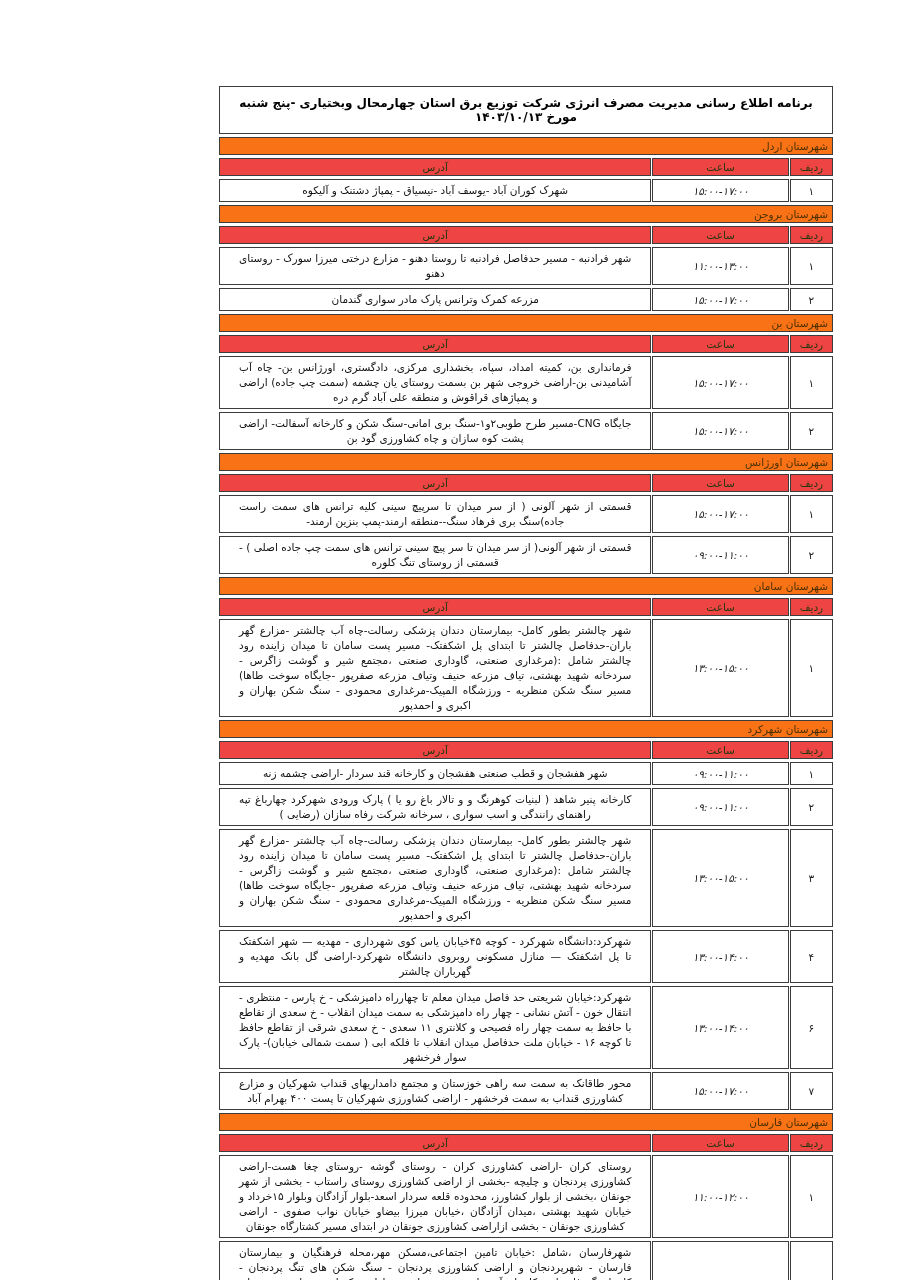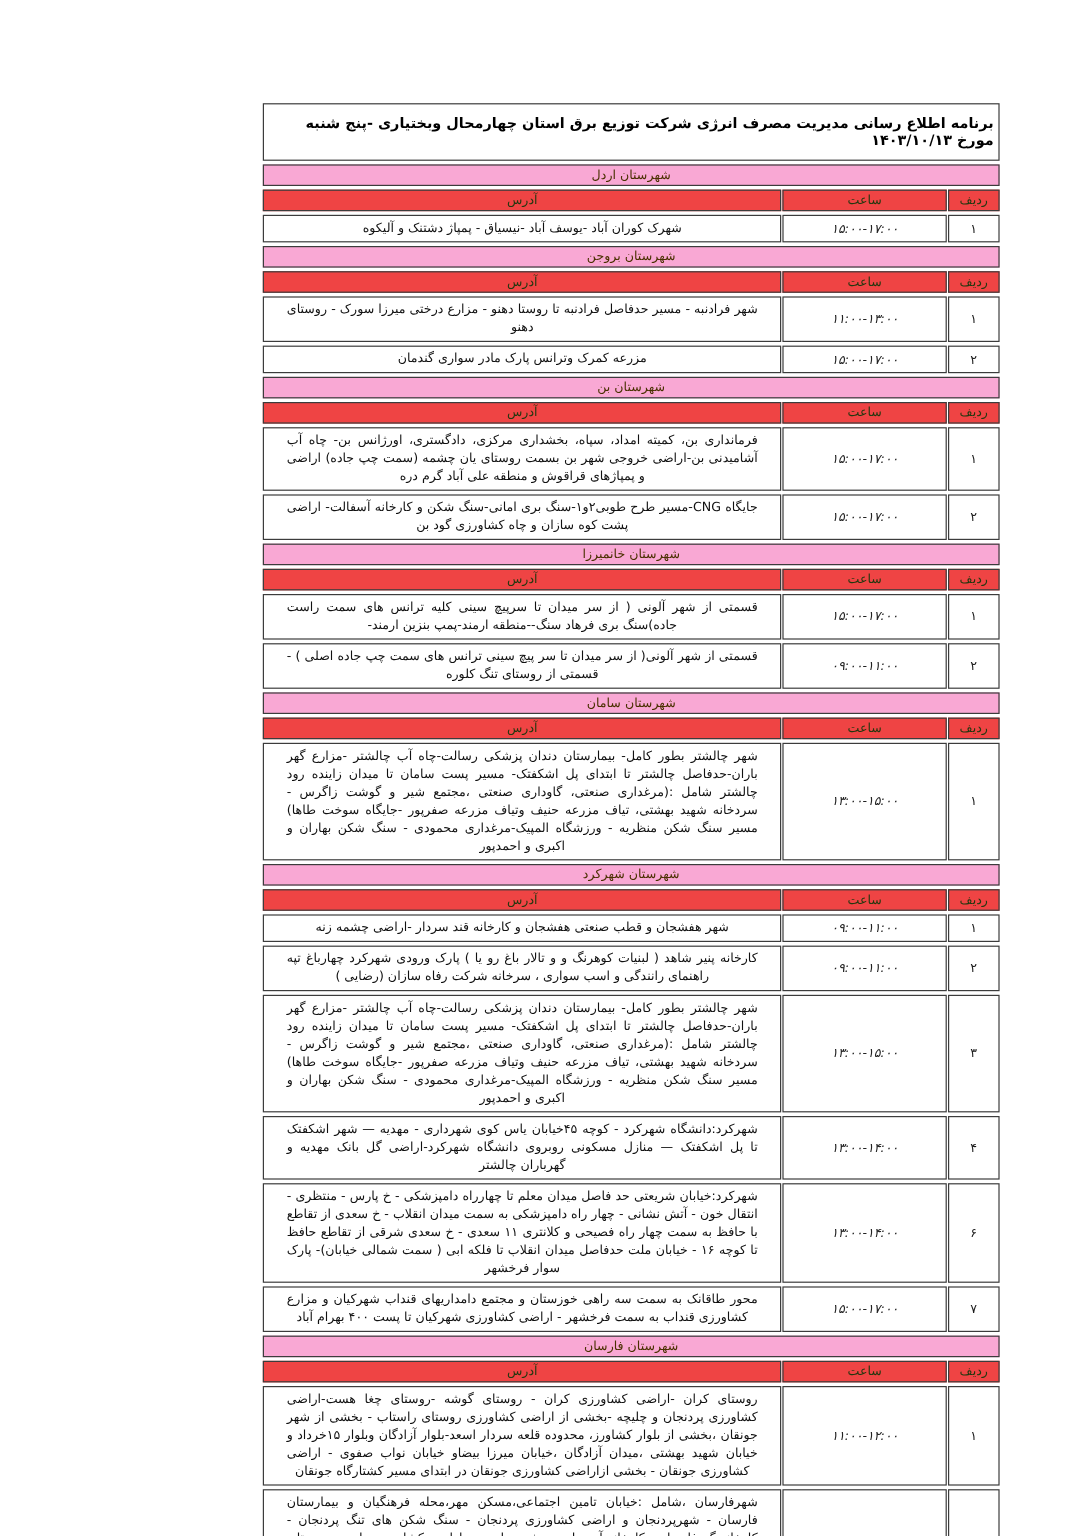--- a/index.html
+++ b/index.html
@@ -8,25 +8,25 @@
     font-family:"DejaVu Sans", sans-serif;color:#1a1a1a;
   }
   .page{position:relative;width:905px;height:1280px;background:#fff;}
   table.schedule{
     position:absolute;left:218px;top:83px;width:616px;
     border-collapse:separate;border-spacing:1px 3px;
     table-layout:fixed;direction:rtl;
   }
   td{border:1px solid #3c3c3c;vertical-align:middle;overflow:hidden;}
   .title-row td{
-    font-weight:bold;font-size:12px;
+    font-weight:bold;font-size:12px;text-align:center;
     padding:9px 4px;background:#fff;color:#000;
   }
   .section-header td{
-    background:#f9a8d4;text-align:center;font-size:10.5px;
+    background:#f97316;font-size:10.5px;
     padding:2px 4px;color:#4a3000;
   }
   .col-header td{
     background:#ef4444;text-align:center;font-size:10.5px;
     padding:2px 4px;color:#23380f;
   }
   td.row-num{ text-align:center;font-size:10.5px;padding:2px;}
   td.time{ text-align:center;font-size:10.5px;direction:ltr;padding:2px;color:#222;font-style:italic;}
   td.address{
     font-size:10.5px;line-height:15px;padding:3px 19px;
@@ -92,21 +92,21 @@
           <td class="row-num">۱</td>
           <td class="time">۱۵:۰۰-۱۷:۰۰</td>
           <td class="address">فرمانداری بن، کمیته امداد، سپاه، بخشداری مرکزی، دادگستری، اورژانس بن- چاه آب آشامیدنی بن-اراضی خروجی شهر بن بسمت روستای یان چشمه (سمت چپ جاده) اراضی و پمپاژهای قراقوش و منطقه علی آباد گرم دره</td>
         </tr>
         <tr>
           <td class="row-num">۲</td>
           <td class="time">۱۵:۰۰-۱۷:۰۰</td>
           <td class="address">جایگاه CNG-مسیر طرح طوبی۲و۱-سنگ بری امانی-سنگ شکن و کارخانه آسفالت- اراضی  پشت کوه سازان و چاه کشاورزی گود بن</td>
         </tr>
         <tr class="section-header">
-          <td colspan="3">شهرستان خانمیرزا</td>
+          <td colspan="3">شهرستان اورژانس</td>
         </tr>
         <tr class="col-header">
           <td>ردیف</td>
           <td>ساعت</td>
           <td>آدرس</td>
         </tr>
         <tr>
           <td class="row-num">۱</td>
           <td class="time">۱۵:۰۰-۱۷:۰۰</td>
           <td class="address">قسمتی از شهر آلونی ( از سر میدان تا سرپیچ سینی کلیه ترانس های سمت راست جاده)سنگ بری فرهاد سنگ--منطقه ارمند-پمپ بنزین ارمند-</td>

